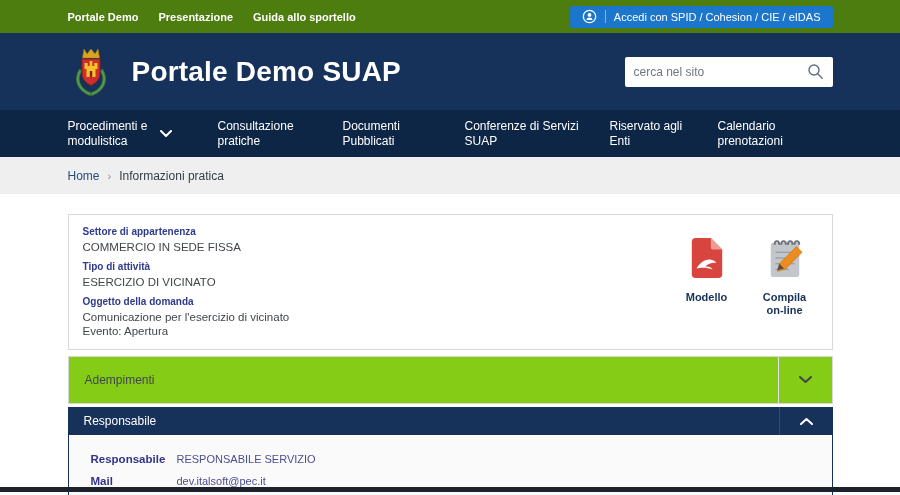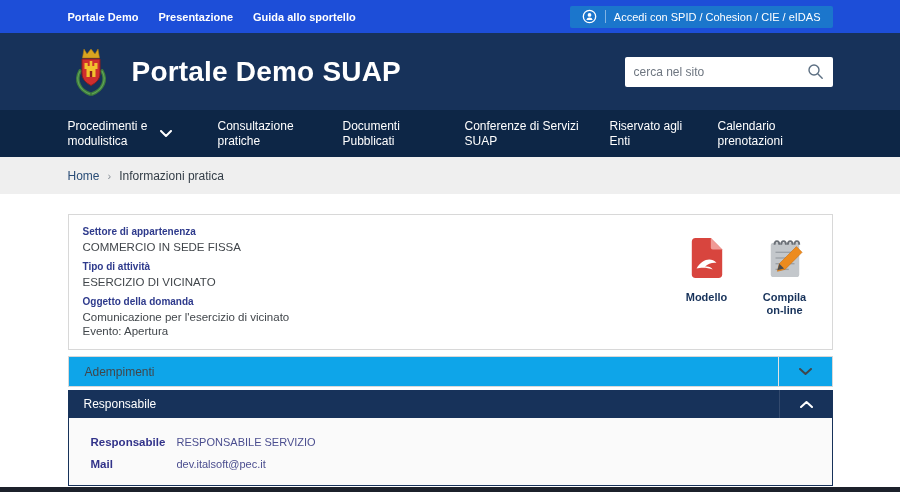--- a/index.html
+++ b/index.html
@@ -2,21 +2,21 @@
 <html><head>
 <meta charset="utf-8">
 <style>
   * { margin:0; padding:0; box-sizing:border-box; }
   html,body { width:900px; height:495px; overflow:hidden; background:#fff;
     font-family:"Liberation Sans", sans-serif; }
   .page { position:relative; width:900px; height:495px; }
   .container { width:765px; margin:0 auto; }
 
   
-  .topbar { height:33px; background:#1d4ed8; }
+  .topbar { height:33px; background:#4d7c0f; }
   .topbar-inner { height:100%; display:flex; align-items:center; gap:20px; }
   .toplink { color:#fff; font-size:11px; font-weight:bold; text-decoration:none; cursor:pointer; }
   .login-btn { margin-left:auto; height:22px; background:#1b76cc; border:none; border-radius:2px;
     color:#fff; font-size:11px; font-family:inherit; display:flex; align-items:center; gap:8px;
     padding:0 12px; cursor:pointer; }
   .login-divider { width:1px; height:13px; background:rgba(255,255,255,.45); display:inline-block; }
   .spid-ic { display:flex; align-items:center; }
 
   
   .header { height:77px; background:#17325a; }
@@ -54,21 +54,21 @@
   .field:last-child { margin-bottom:0; }
   .f-label { font-size:10px; font-weight:bold; color:#2e3a8c; line-height:12px; margin-bottom:2px; }
   .f-value { font-size:11.5px; color:#41464b; line-height:14px; }
   .actions { display:flex; gap:20px; align-items:flex-start; padding:10px 4px 0 0; }
   .action { display:flex; flex-direction:column; align-items:center; width:58px; cursor:pointer; }
   .action-label { margin-top:7px; font-size:11px; font-weight:bold; color:#17325a;
     text-align:center; line-height:1.2; }
 
   
   .accordion { margin-top:6px; }
-  .acc-row { height:31px; border:1px solid #d8d8d8; background:#0ea5e9; display:flex;
+  .acc-row { height:48px; border:1px solid #d8d8d8; background:#84cc16; display:flex;
     align-items:center; cursor:pointer; }
   .acc-title { padding-left:16px; font-size:12px; color:#41464b; flex:1; }
   .chev-cell { width:54px; align-self:stretch; display:flex; align-items:center;
     justify-content:center; border-left:1px solid #e3e3e3; }
   .acc-row.open { height:28px; background:#17325a; border:none; margin-top:3px; }
   .acc-row.open .acc-title { color:#fff; }
   .acc-row.open .chev-cell { border-left:1px solid rgba(255,255,255,.12); }
   .acc-panel { border:1px solid #17325a; border-top:none; background:#fafafa; padding:13px 0 10px; }
   .detail-row { display:flex; align-items:baseline; padding:5px 0 5px 22px; }
   .detail-label { width:86px; font-size:11.5px; font-weight:bold; color:#32338a; }

